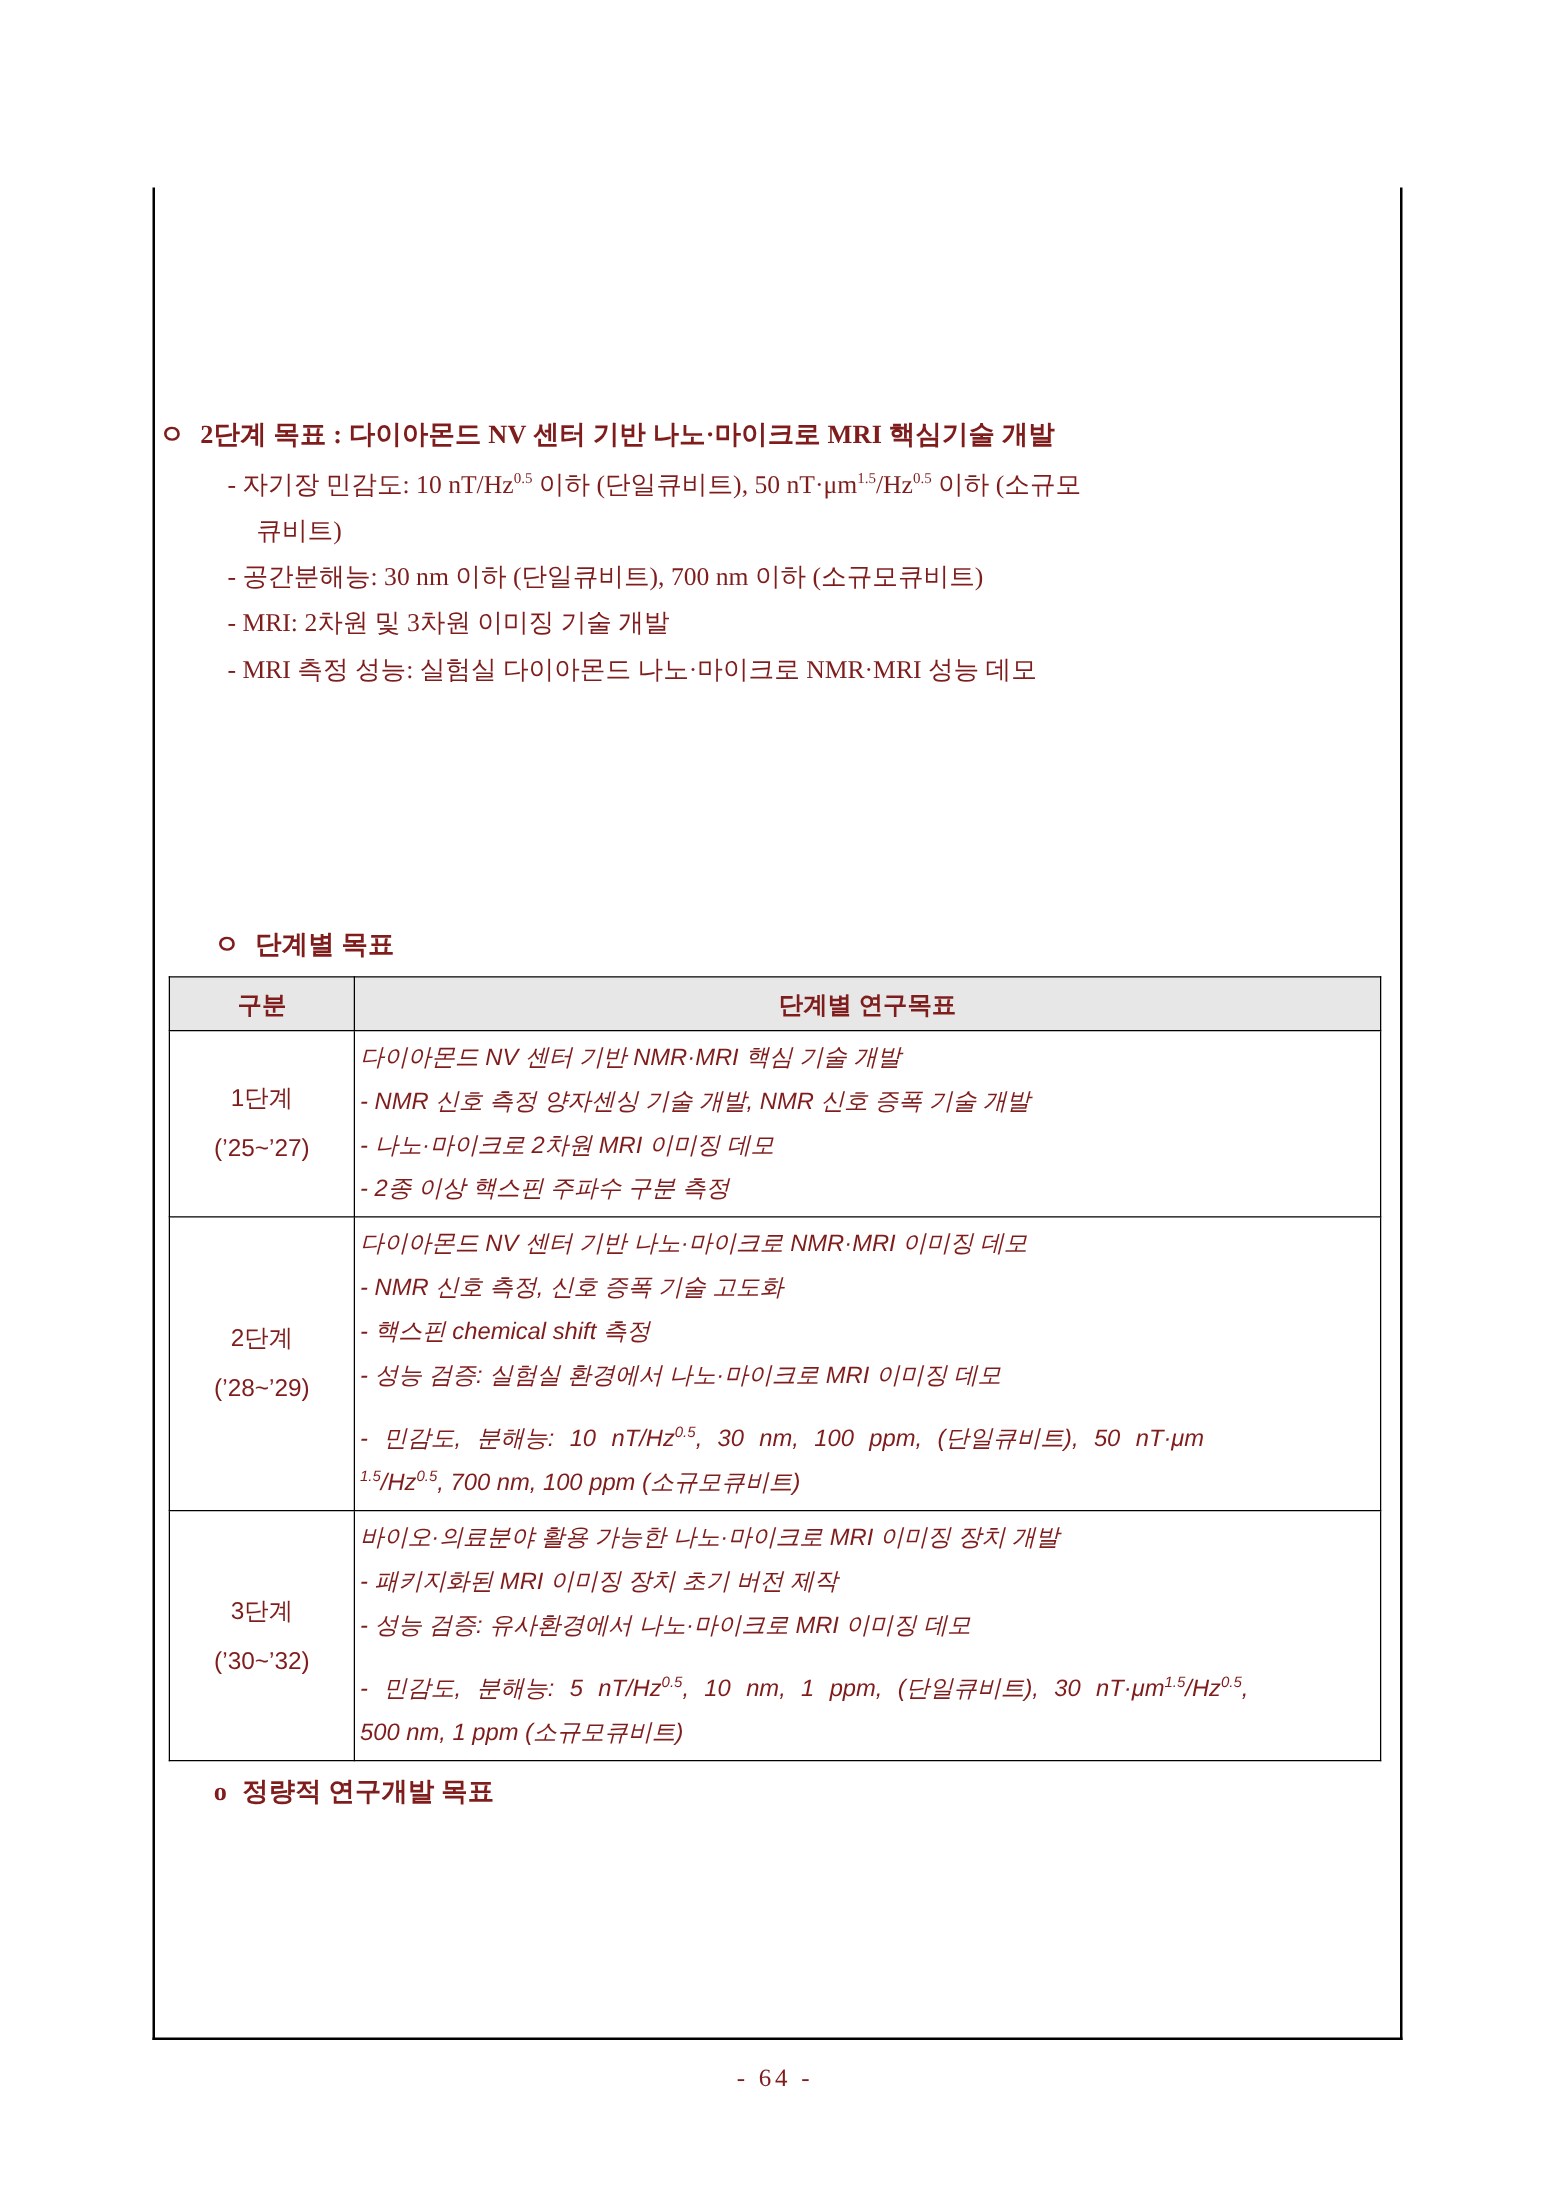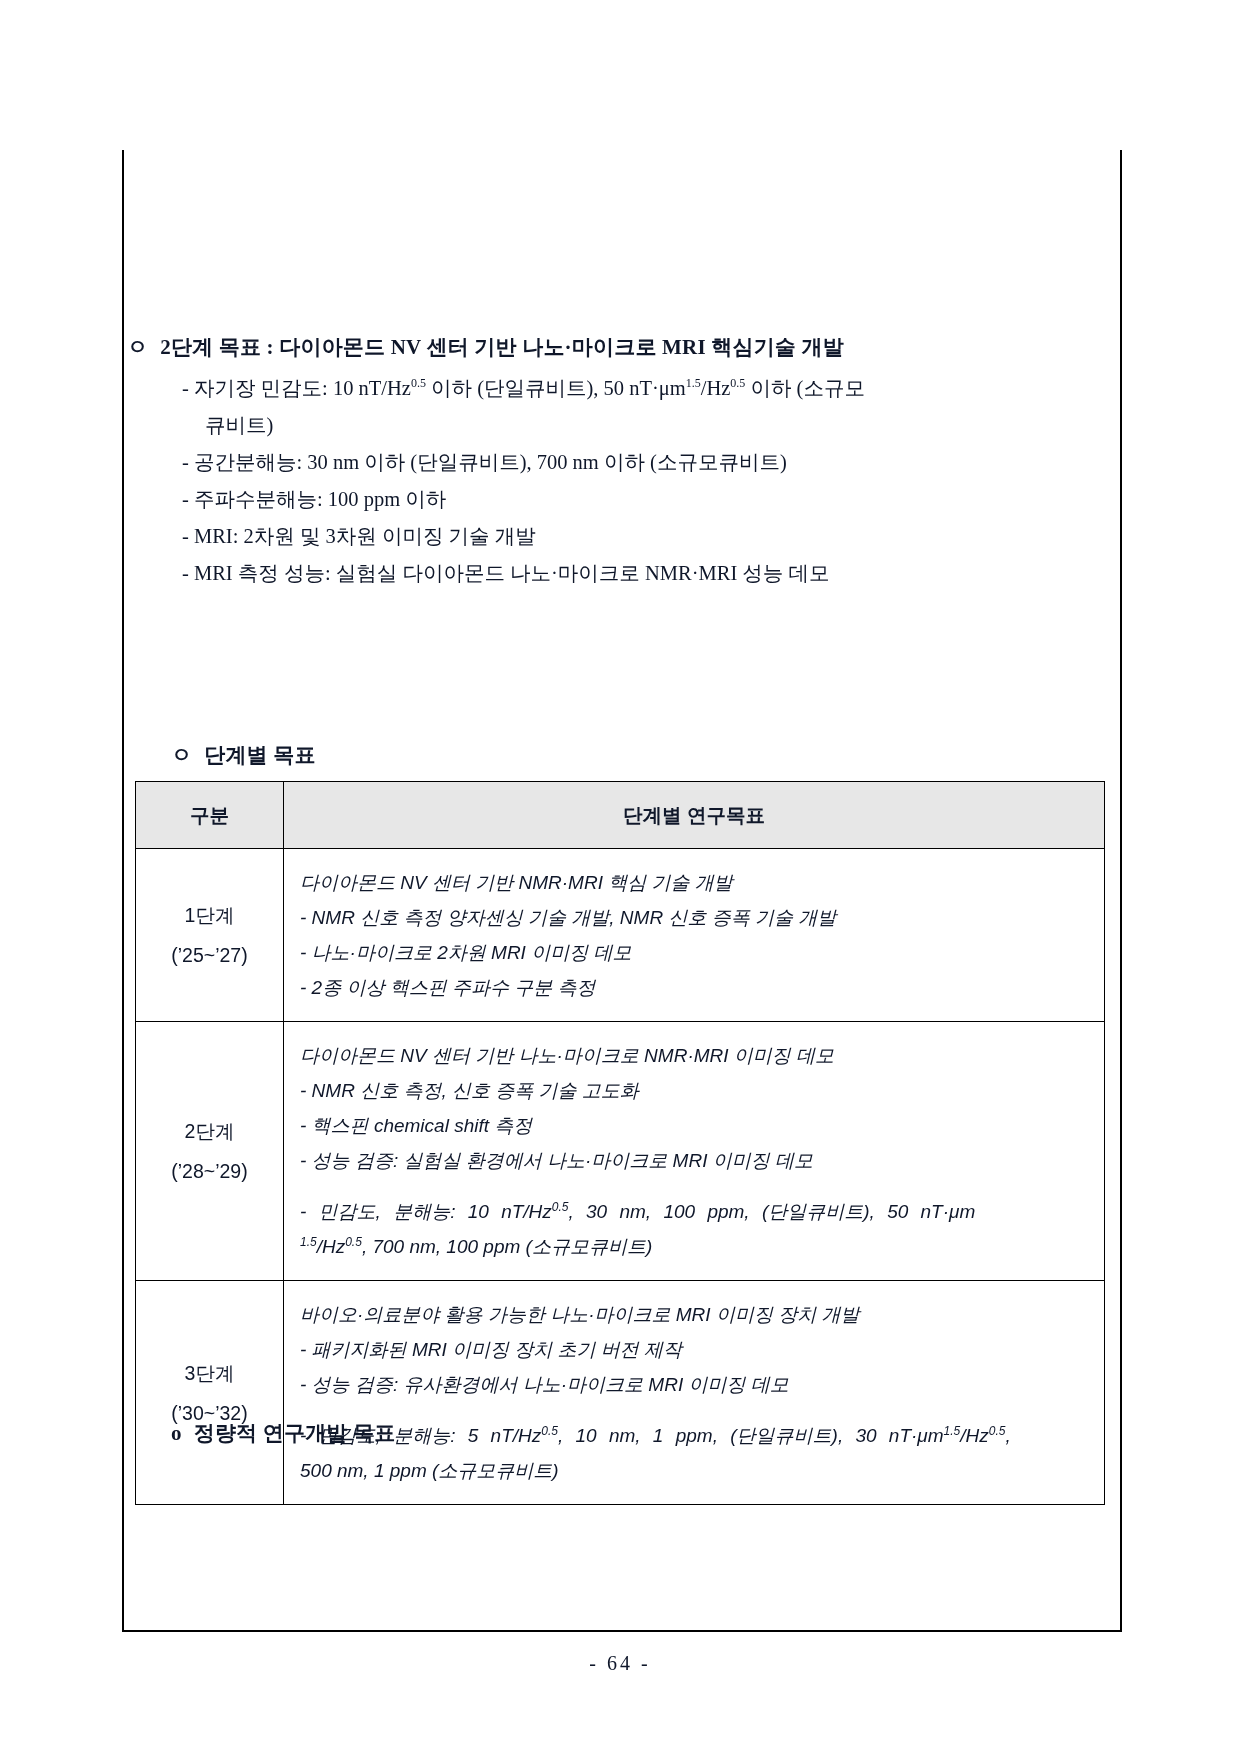--- a/index.html
+++ b/index.html
@@ -1,21 +1,21 @@
 <!DOCTYPE html>
 <html lang="ko" style="--header-bg: #e7e7e7;"><head>
 <meta charset="utf-8">
 <style>
   html,body{margin:0;padding:0;background:#ffffff;}
   .page{
     position:relative;
     width:1240px;height:1753px;
     background:#ffffff;
     font-family:"Liberation Serif","DejaVu Serif",serif;
-    color:#0f172a;
+    color:#7f1d1d;
     overflow:hidden;
   }
   .content-box{
     position:absolute;
     left:122px;top:150px;
     width:996px;height:1480px;
     border-left:2px solid #000;
     border-right:2px solid #000;
     border-bottom:2px solid #000;
   }
@@ -40,21 +40,21 @@
     position:absolute;left:135px;top:781px;
     width:970px;
     border-collapse:collapse;
     table-layout:fixed;
     font-family:"Liberation Sans","DejaVu Sans",sans-serif;
     font-size:19px;
   }
   .stage-table col.c1{width:148px;}
   .stage-table th,.stage-table td{
     border:1.5px solid #000;
-    padding:16px;
+    padding:4px;
     vertical-align:middle;
   }
   .stage-table thead th{
     background:var(--header-bg,#e7e7e7);
     height:34px;
     font-size:19.5px;font-weight:bold;
     text-align:center;
   }
   .stage-cell{
     text-align:center;
@@ -88,21 +88,20 @@
   <div class="content-box"></div>
 
   <div class="sec-heading" style="left:127px;top:333px;">
     <span class="bullet">ㅇ</span><span>2단계 목표 : 다이아몬드 NV 센터 기반 나노·마이크로 MRI 핵심기술 개발</span>
   </div>
 
   <div class="goal-list">
       <div class="t-line"><span>- 자기장 민감도: 10 nT/Hz</span><sup>0.5</sup><span> 이하 (단일큐비트),  50 nT·μm</span><sup>1.5</sup><span>/Hz</span><sup>0.5</sup><span> 이하 (소규모</span></div>
       <div class="t-line cont"><span>큐비트)</span></div>
       <div class="t-line"><span>- 공간분해능: 30 nm 이하 (단일큐비트), 700 nm 이하 (소규모큐비트)</span></div>
-      <div class="t-line"><span>- 주파수분해능: 100 ppm 이하</span></div>
       <div class="t-line"><span>- MRI: 2차원 및 3차원 이미징 기술 개발</span></div>
       <div class="t-line"><span>- MRI 측정 성능: 실험실 다이아몬드 나노·마이크로 NMR·MRI 성능 데모</span></div>
     </div>
 
   <div class="sec-heading" style="left:127px;top:741px;margin-left:44px;">
     <span class="bullet">ㅇ</span><span>단계별 목표</span>
   </div>
 
   <table class="stage-table">
     <colgroup>

